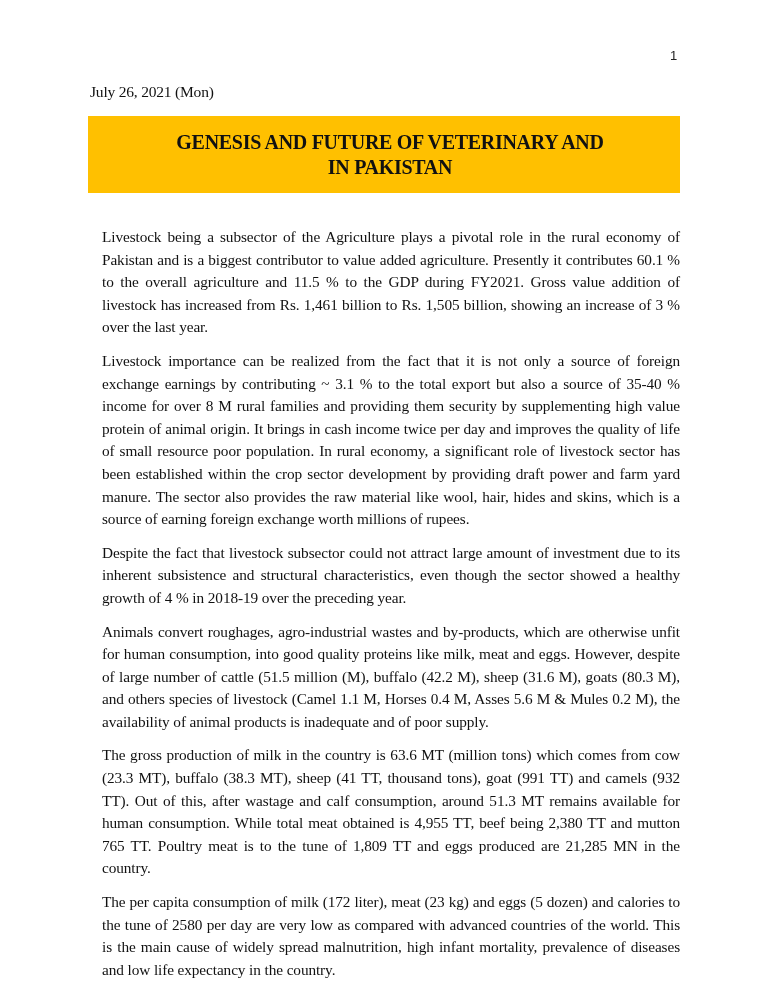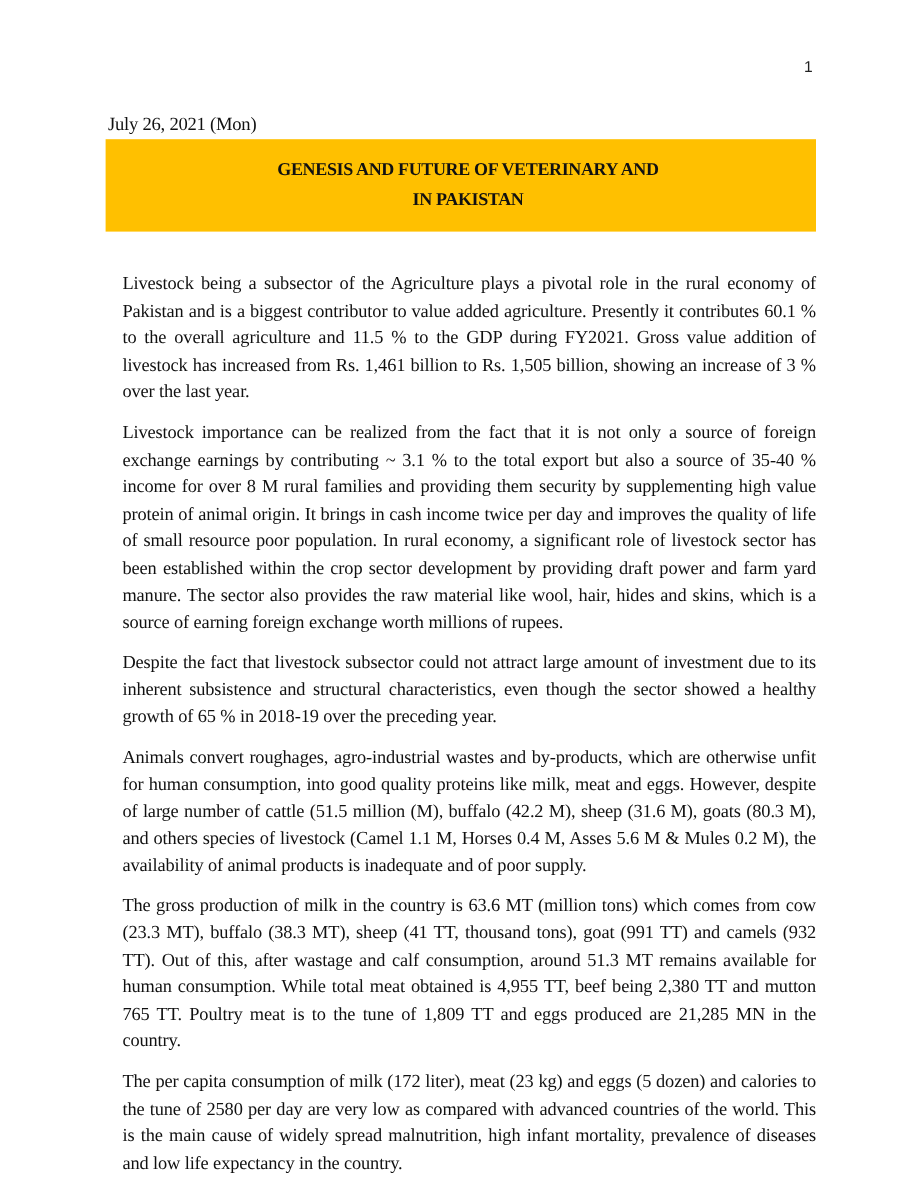--- a/index.html
+++ b/index.html
@@ -18,40 +18,40 @@
     .page-number {
       position: absolute;
       top: 48px;
       left: 670px;
       font-family: "Liberation Sans", sans-serif;
       font-size: 13px;
       color: #222;
     }
     .date-line {
       position: absolute;
-      top: 95px;
+      top: 83px;
       left: 90px;
       font-size: 15.5px;
       letter-spacing: -0.2px;
     }
     .title-banner {
       position: absolute;
       top: 116px;
       left: 88px;
       width: 592px;
       height: 77px;
       background: #FFC000;
       text-align: center;
       display: flex;
       flex-direction: column;
       justify-content: center;
     }
     .title-line {
       font-weight: bold;
-      font-size: 15px;
+      font-size: 20px;
       line-height: 25px;
       color: #111111;
       letter-spacing: -0.3px;
       padding-left: 12px;
     }
     .body-text {
       position: absolute;
       left: 90px;
       width: 590px;
       top: 226px;
@@ -72,17 +72,17 @@
 <div class="date-line">July 26, 2021 (Mon)</div>
 
 <div class="title-banner">
   <div class="title-line">GENESIS AND FUTURE OF VETERINARY AND</div>
   <div class="title-line">IN PAKISTAN</div>
 </div>
 
 <div class="body-text">
   <p class="para">Livestock being a subsector of the Agriculture plays a pivotal role in the rural economy of Pakistan and is a biggest contributor to value added agriculture. Presently it contributes 60.1 % to the overall agriculture and 11.5 % to the GDP during FY2021. Gross value addition of livestock has increased from Rs. 1,461 billion to Rs. 1,505 billion, showing an increase of 3 % over the last year.</p>
   <p class="para">Livestock importance can be realized from the fact that it is not only a source of foreign exchange earnings by contributing ~ 3.1 % to the total export but also a source of 35-40 % income for over 8 M rural families and providing them security by supplementing high value protein of animal origin. It brings in cash income twice per day and improves the quality of life of small resource poor population. In rural economy, a significant role of livestock sector has been established within the crop sector development by providing draft power and farm yard manure. The sector also provides the raw material like wool, hair, hides and skins, which is a source of earning foreign exchange worth millions of rupees.</p>
-  <p class="para">Despite the fact that livestock subsector could not attract large amount of investment due to its inherent subsistence and structural characteristics, even though the sector showed a healthy growth of 65 % in 2018-19 over the preceding year.</p>
+  <p class="para">Despite the fact that livestock subsector could not attract large amount of investment due to its inherent subsistence and structural characteristics, even though the sector showed a healthy growth of 4 % in 2018-19 over the preceding year.</p>
   <p class="para">Animals convert roughages, agro-industrial wastes and by-products, which are otherwise unfit for human consumption, into good quality proteins like milk, meat and eggs. However, despite of large number of cattle (51.5 million (M), buffalo (42.2 M), sheep (31.6 M), goats (80.3 M), and others species of livestock (Camel 1.1 M, Horses 0.4 M, Asses 5.6 M &amp; Mules 0.2 M), the availability of animal products is inadequate and of poor supply.</p>
   <p class="para">The gross production of milk in the country is 63.6 MT (million tons) which comes from cow (23.3 MT), buffalo (38.3 MT), sheep (41 TT, thousand tons), goat (991 TT) and camels (932 TT). Out of this, after wastage and calf consumption, around 51.3 MT remains available for human consumption. While total meat obtained is 4,955 TT, beef being 2,380 TT and mutton 765 TT. Poultry meat is to the tune of 1,809 TT and eggs produced are 21,285 MN in the country.</p>
   <p class="para">The per capita consumption of milk (172 liter), meat (23 kg) and eggs (5 dozen) and calories to the tune of 2580 per day are very low as compared with advanced countries of the world. This is the main cause of widely spread malnutrition, high infant mortality, prevalence of diseases and low life expectancy in the country.</p>
 </div>
 
 </body></html>

